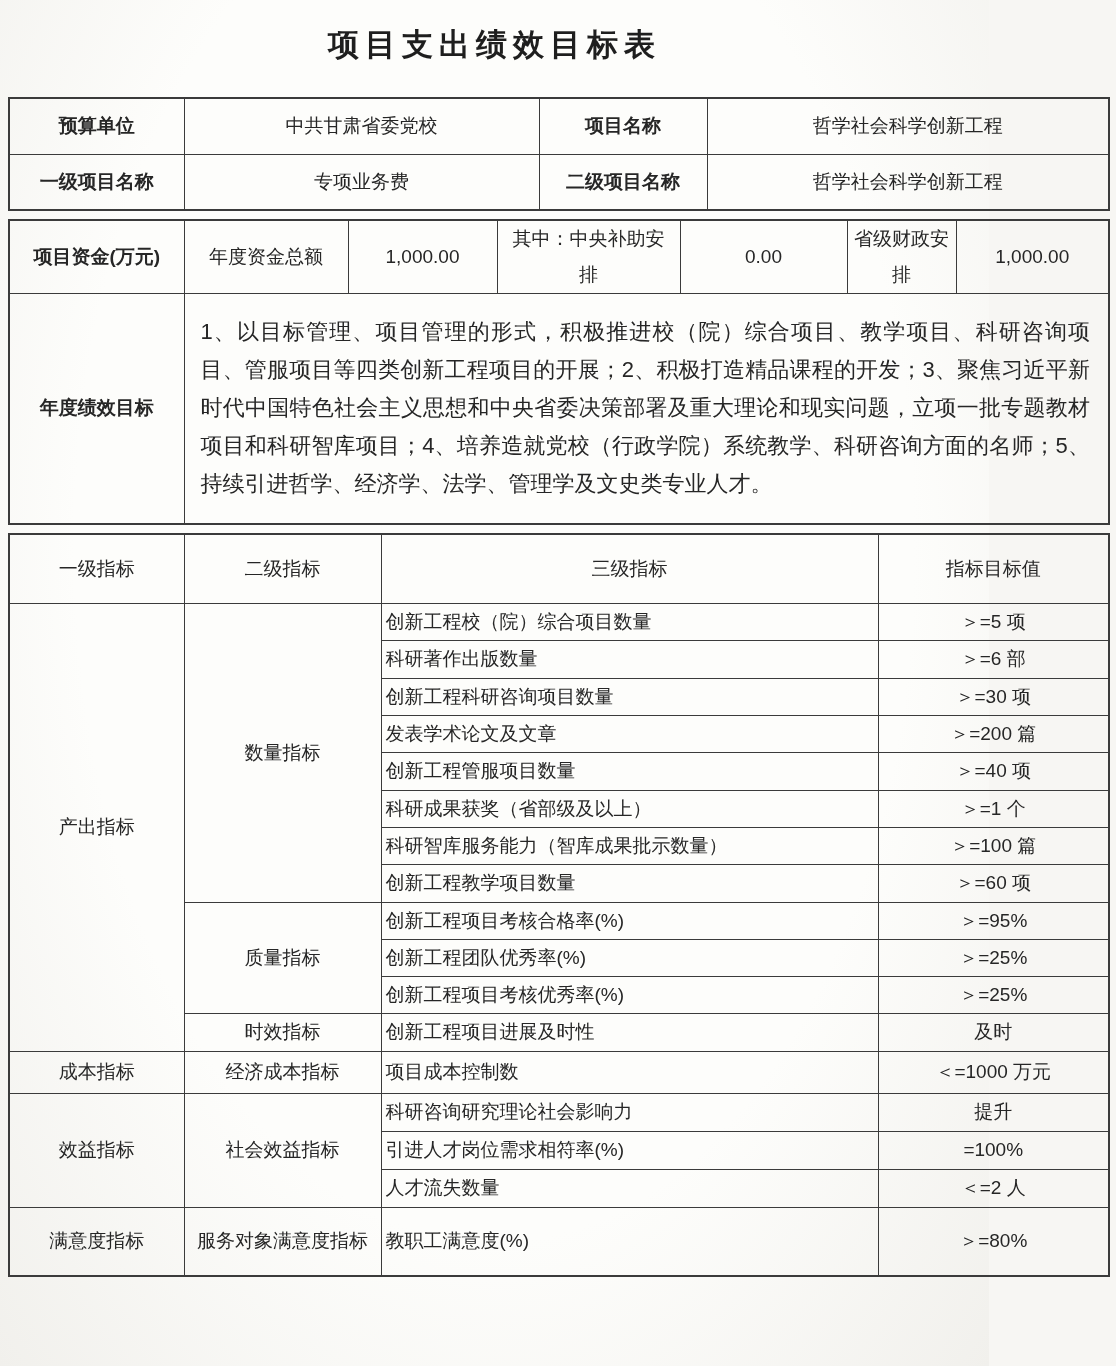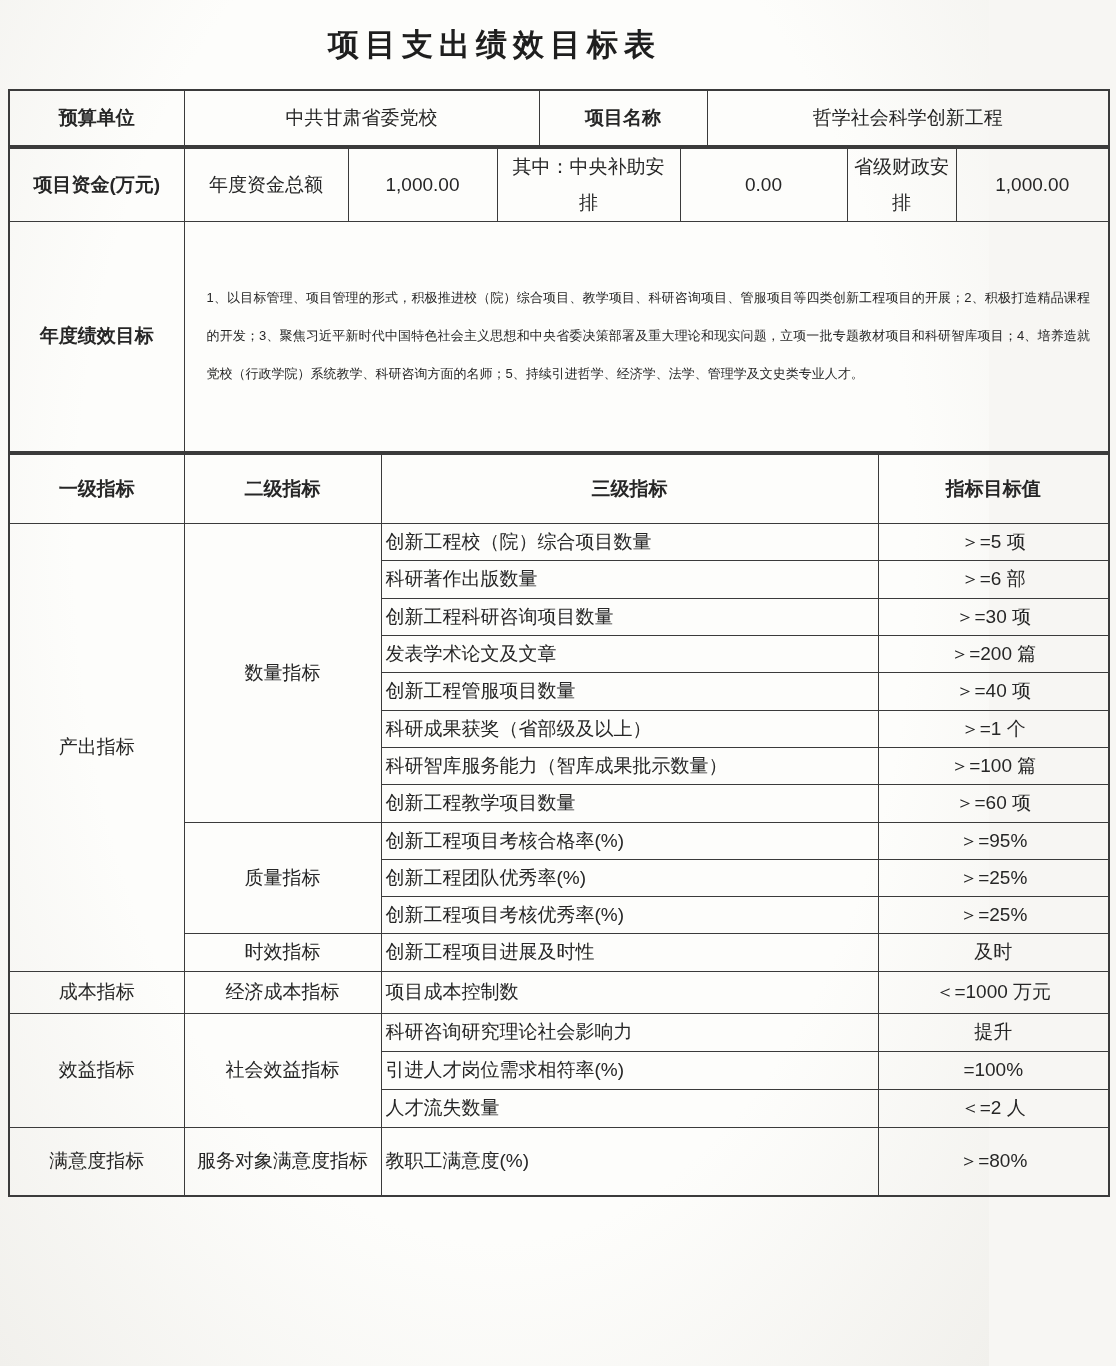--- a/index.html
+++ b/index.html
@@ -21,68 +21,75 @@
     font-size: 31px; font-weight: bold; letter-spacing: 6px;
     color: #1e1e1e;
   }
   table {
     width: 1100px;
     border-collapse: collapse;
     table-layout: fixed;
     border: 2px solid #3b3b3b;
     font-size: 19px;
     background: transparent;
+    margin-top: 8px;
   }
   td {
     border: 1px solid #3b3b3b;
     text-align: center;
     vertical-align: middle;
     padding: 2px 6px;
     line-height: 1.7;
   }
   .b { font-weight: bold; }
   .h56 { height: 56px; }
   .h72 { height: 72px; }
   .h230 { height: 230px; }
   .h70 { height: 70px; }
   .h37 { height: 37px; }
   .h42 { height: 42px; }
   .h38 { height: 38px; }
   .h69 { height: 69px; }
   .goal-text {
     text-align: justify;
     text-justify: inter-ideograph;
-    padding: 10px 18px 10px 22px;
+    padding: 10px 18px 10px 16px;
     line-height: 38px;
-    font-size: 13px;
+    font-size: 22px;
     vertical-align: middle;
   }
   .wrap2 { padding: 0 6px; line-height: 1.9; }
   .name-col { text-align: left; padding-left: 4px; }
-  .hdr { font-weight: bold; }
+  .hdr { font-weight: normal; }
 </style>
 </head>
 <body>
 
 <div class="page">
 
   <div class="title">项目支出绩效目标表</div>
 
   <table>
     <colgroup>
         <col style="width:175px">
         <col style="width:355px">
         <col style="width:168px">
         <col style="width:402px">
       </colgroup>
     <tbody>
         <tr class="h56">
       <td class="b">预算单位</td>
       <td>中共甘肃省委党校</td>
       <td class="b">项目名称</td>
+      <td>哲学社会科学创新工程</td>
+    </tr>
+    <tr class="h56">
+      <td class="b">一级项目名称</td>
+      <td>专项业务费</td>
+      <td class="b">二级项目名称</td>
       <td>哲学社会科学创新工程</td>
     </tr>
   </tbody>
     </table>
 
   <table>
     <colgroup>
         <col style="width:175px">
         <col style="width:164px">
         <col style="width:149px">

